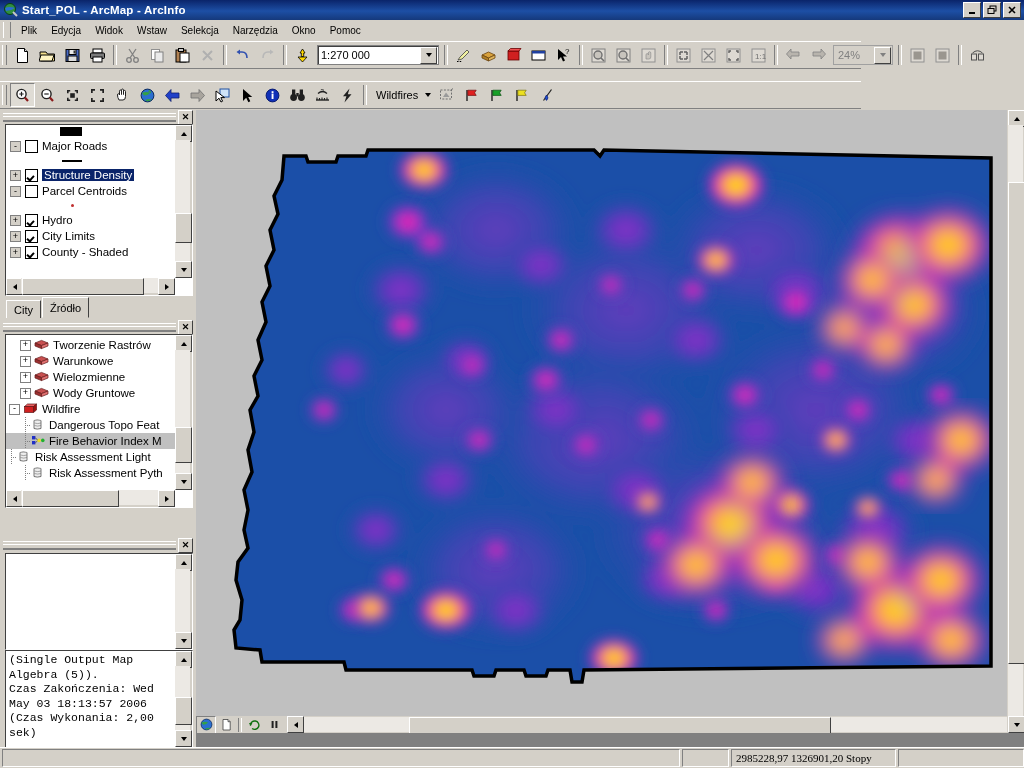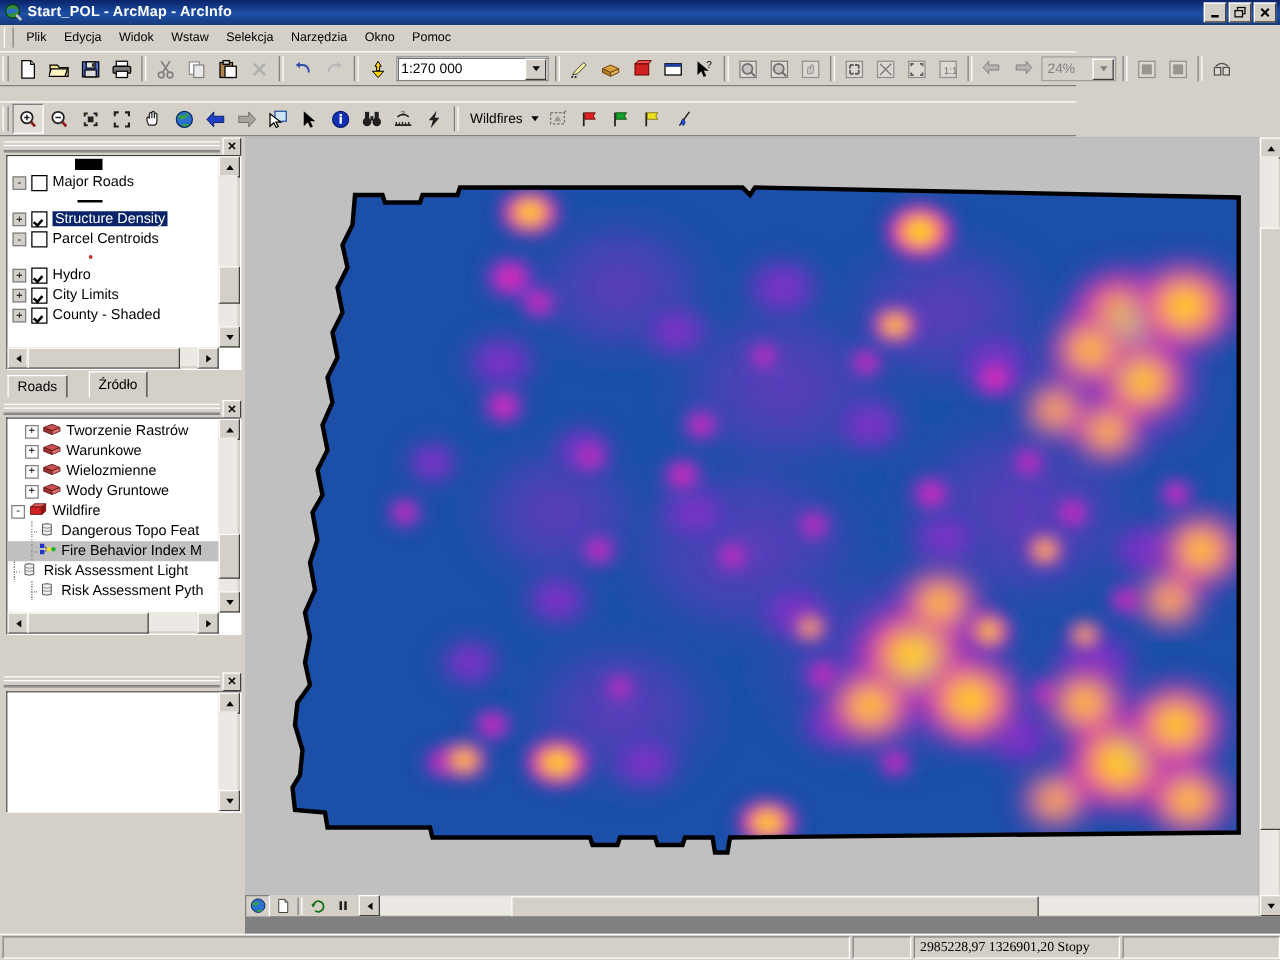--- a/index.html
+++ b/index.html
@@ -153,21 +153,21 @@
   .arr-rt{border-top:3px solid transparent;border-bottom:3px solid transparent;border-left:4px solid #000;}
 
   
   .tabrow{display:flex;align-items:flex-end;height:20px;padding-left:6px;background:#d4d0c8;}
   .tab{
     height:17px;padding:0 7px;display:flex;align-items:center;font-size:11px;
     background:#d4d0c8;margin-right:1px;
     border-top:1px solid #fff;border-left:1px solid #fff;border-right:1px solid #404040;
     position:relative;
   }
-  .tab.active{height:19px;z-index:2;margin-left:16px;}
+  .tab.active{height:19px;z-index:2;}
 
   
   .tbx-row{display:flex;align-items:center;height:16px;white-space:nowrap;}
   .tbx-row.sel{background:#c0c0c0;}
   .exp{
     width:9px;height:9px;border:1px solid #808080;background:#fff;
     margin-right:3px;flex:none;font-size:9px;line-height:7px;text-align:center;color:#000;
   }
   .dots{width:11px;height:16px;flex:none;position:relative;}
   .dots:before{
@@ -673,21 +673,21 @@
             <span class="arr arr-lf"></span>
           </span>
         <span class="sb-track" style="top:0;left:15px;height:15px;right:15px;"></span>
         <span class="sb-thumb" style="top:0;left:16px;height:15px;width:120px;"></span>
         <span class="sb-btn" style="right:0">
             <span class="arr arr-rt"></span>
           </span>
       </div>
     </div>
     <div class="tabrow" style="position:absolute;left:0;top:188px;width:196px;">
-      <span class="tab">Roads</span>
+      <span class="tab">City</span>
       <span class="tab active" style="background:#d4d0c8;border-bottom:1px solid #d4d0c8;">Źródło</span>
     </div>
   </div>
 
   <div class="dockpanel" style="top:320px;width:196px;height:215px;">
     <div class="panel-grip">
       <span class="grip-lines"></span>
       <span class="grip-close">✕</span>
     </div>
     <div class="sunken2" style="position:absolute;left:5px;top:14px;width:186px;height:172px;">
@@ -839,20 +839,38 @@
         <span class="sb-btn" style="top:0">
             <span class="arr arr-up"></span>
           </span>
         <span class="sb-track" style="left:0;top:15px;width:15px;bottom:15px;"></span>
         <span class="sb-btn" style="bottom:0">
             <span class="arr arr-dn"></span>
           </span>
       </div>
     </div>
 
+    <div class="sunken2" style="position:absolute;left:5px;top:112px;width:186px;height:96px;">
+      <div class="logtext" style="position:absolute;left:0;top:0;right:16px;bottom:0;overflow:hidden;">(Single Output Map
+Algebra (5)).
+Czas Zakończenia: Wed
+May 03 18:13:57 2006
+(Czas Wykonania: 2,00
+sek)</div>
+      <div class="vsb" style="bottom:0;">
+        <span class="sb-btn" style="top:0">
+            <span class="arr arr-up"></span>
+          </span>
+        <span class="sb-track" style="left:0;top:15px;width:15px;bottom:15px;"></span>
+        <span class="sb-thumb" style="left:0;top:46px;width:15px;height:26px;"></span>
+        <span class="sb-btn" style="bottom:0">
+            <span class="arr arr-dn"></span>
+          </span>
+      </div>
+    </div>
   </div>
 
   <div id="mapwrap">
     <div id="mapview">
       <svg width="811" height="606" viewBox="0 0 811 606">
         <defs>
           <clipPath id="countyClip">
             <path d="M88 46 L110 46 L112 52 L140 52 L142 46 L170 46 L172 40 L398 40 L404 46 L408 40 L795 48
                      L795 556 L388 560 L386 572 L376 572 L374 560 L352 560 L350 566 L330 566 L328 560 L300 560
                      L298 566 L278 566 L276 560 L150 560 L148 552 L66 552 L64 540 L40 538 L38 520 L44 510

